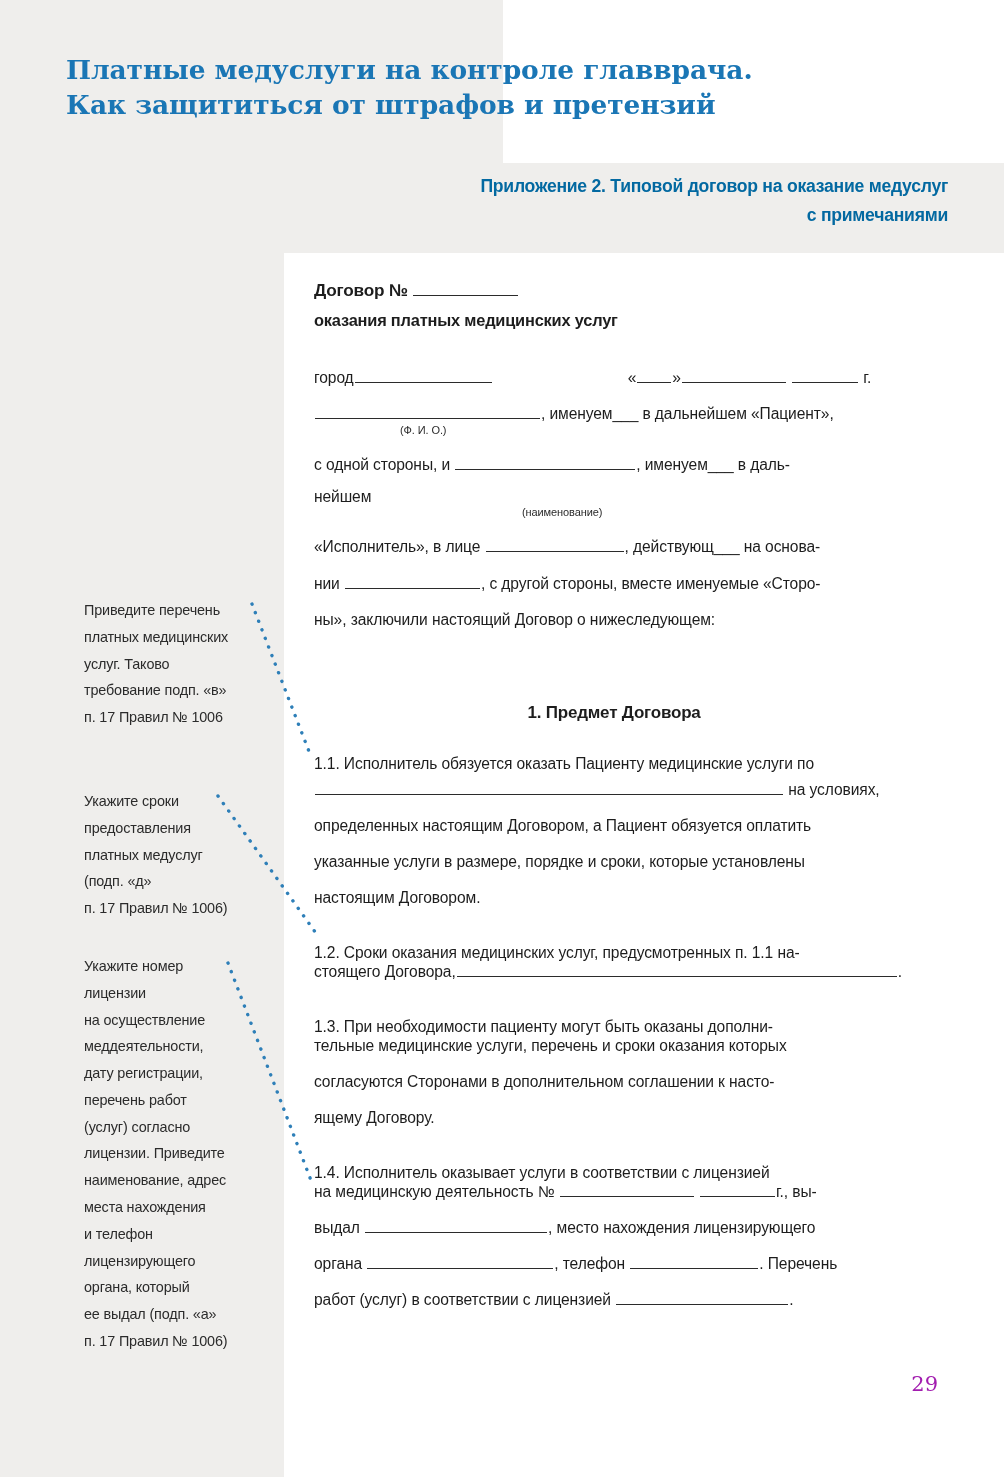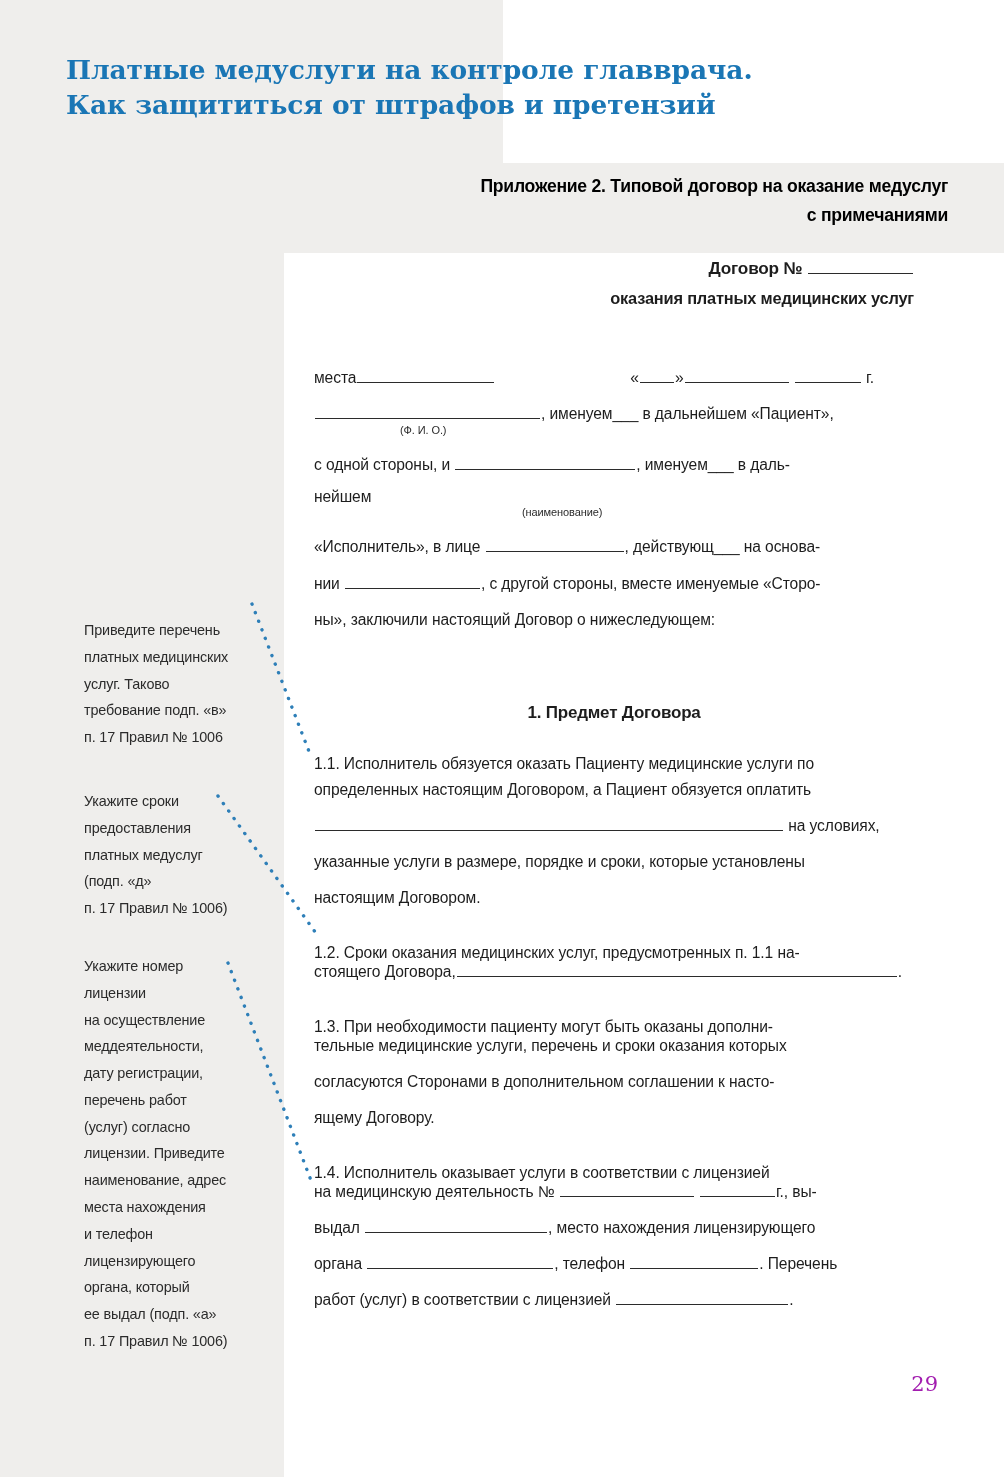--- a/index.html
+++ b/index.html
@@ -72,32 +72,32 @@
   .appendix-head {
     position: absolute;
     left: 284px;
     top: 172px;
     width: 664px;
     text-align: right;
     font-family: "Liberation Sans", sans-serif;
     font-weight: 700;
     font-size: 17.6px;
     line-height: 1.62;
-    color: #000000;
+    color: #0369a1;
     letter-spacing: -0.25px;
     white-space: pre-line;
   }
 
   
   .contract-title {
     position: absolute;
     left: 314px;
-    top: 254px;
+    top: 276px;
     width: 600px;
-    text-align: right;
+    text-align: left;
     font-weight: 700;
     font-size: 17.2px;
     line-height: 1.72;
     color: #1d1d1d;
     letter-spacing: -0.2px;
   }
   .contract-title .l2 { font-size: 16.4px; }
 
   .blank {
     display: inline-block;
@@ -147,21 +147,21 @@
   
   .note {
     position: absolute;
     font-family: "Liberation Sans", sans-serif;
     font-size: 14.4px;
     line-height: 1.86;
     color: #2b2b2b;
     letter-spacing: -0.15px;
     white-space: pre-line;
   }
-  .note-1 { left: 84px; top: 597px; width: 190px; margin-top: 20px; }
+  .note-1 { left: 84px; top: 597px; width: 190px; }
   .note-2 { left: 84px; top: 788px; width: 190px; }
   .note-3 { left: 84px; top: 953px; width: 190px; }
 
   
   .leader {
     position: absolute;
     pointer-events: none;
   }
 
   
@@ -190,21 +190,21 @@
 с примечаниями</div>
 
   <div class="contract-title">
     <div><span>Договор № </span><span class="blank" style="width:105px"></span></div>
     <div class="l2">оказания платных медицинских услуг</div>
   </div>
 
   <div class="body-col">
 
     <div class="ln">
-      <span>места</span><span class="blank" style="width:137px"></span><span style="display:inline-block;width:135px"></span><span>«</span><span class="blank" style="width:34px"></span><span>»</span><span class="blank" style="width:104px"></span> <span class="blank" style="width:66px"></span> <span>г.</span>
+      <span>город</span><span class="blank" style="width:137px"></span><span style="display:inline-block;width:135px"></span><span>«</span><span class="blank" style="width:34px"></span><span>»</span><span class="blank" style="width:104px"></span> <span class="blank" style="width:66px"></span> <span>г.</span>
     </div>
 
     <div class="ln">
       <span class="blank" style="width:225px"></span><span>, именуем___ в дальнейшем «Пациент»,</span>
     </div>
     <div class="cap-row">
       <span class="cap-abs" style="left:86px;top:-10px">(Ф. И. О.)</span>
     </div>
 
     <div class="ln" style="height:34px;line-height:34px">
@@ -221,24 +221,24 @@
 
     <div class="ln">
       <span>нии </span><span class="blank" style="width:135px"></span><span>, с другой стороны, вместе именуемые «Сторо-</span>
     </div>
 
     <div class="ln">ны», заключили настоящий Договор о нижеследующем:</div>
 
     <div class="ln section-head" style="height:96px;line-height:150px">1. Предмет Договора</div>
 
     <div class="ln" style="height:38px;line-height:60px">1.1. Исполнитель обязуется оказать Пациенту медицинские услуги по</div>
+    <div class="ln">
+      <span class="blank" style="width:468px"></span> <span>на  условиях,</span>
+    </div>
     <div class="ln">определенных настоящим Договором, а Пациент обязуется оплатить</div>
-    <div class="ln">
-      <span class="blank" style="width:468px"></span> <span>на  условиях,</span>
-    </div>
     <div class="ln">указанные услуги в размере, порядке и сроки, которые установлены</div>
     <div class="ln">настоящим Договором.</div>
 
     <div class="ln" style="height:38px;line-height:74px">1.2. Сроки оказания медицинских услуг, предусмотренных п. 1.1 на-</div>
     <div class="ln">
       <span>стоящего Договора,</span><span class="blank" style="width:440px"></span><span>.</span>
     </div>
 
     <div class="ln" style="height:38px;line-height:74px">1.3. При  необходимости  пациенту  могут  быть  оказаны  дополни-</div>
     <div class="ln">тельные медицинские услуги, перечень и сроки оказания которых</div>

